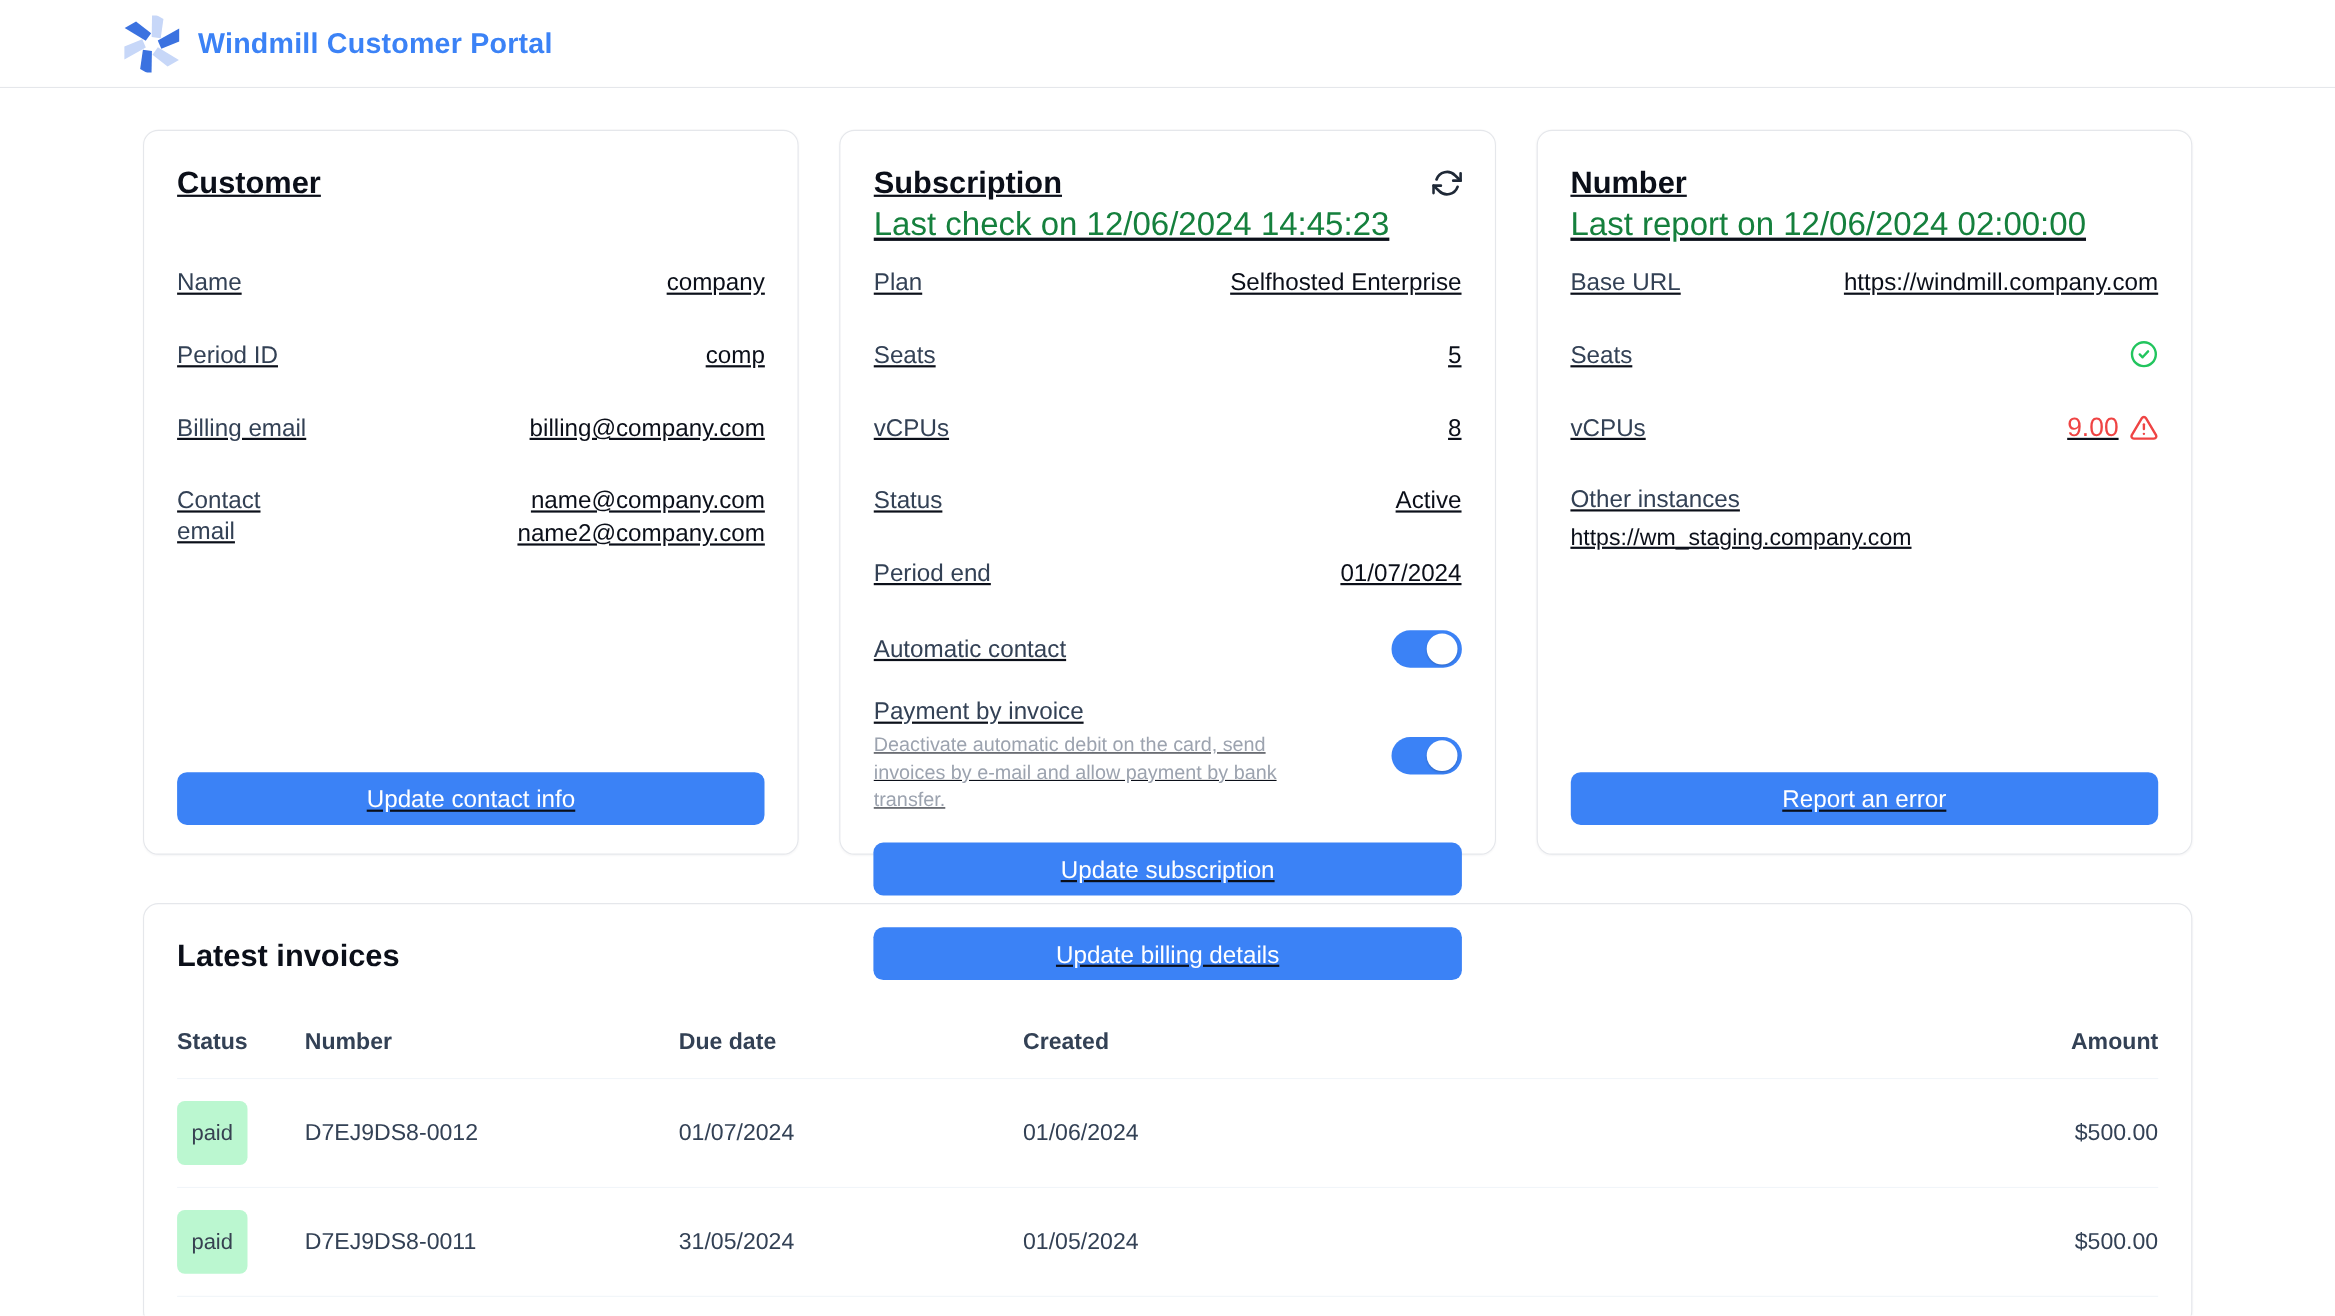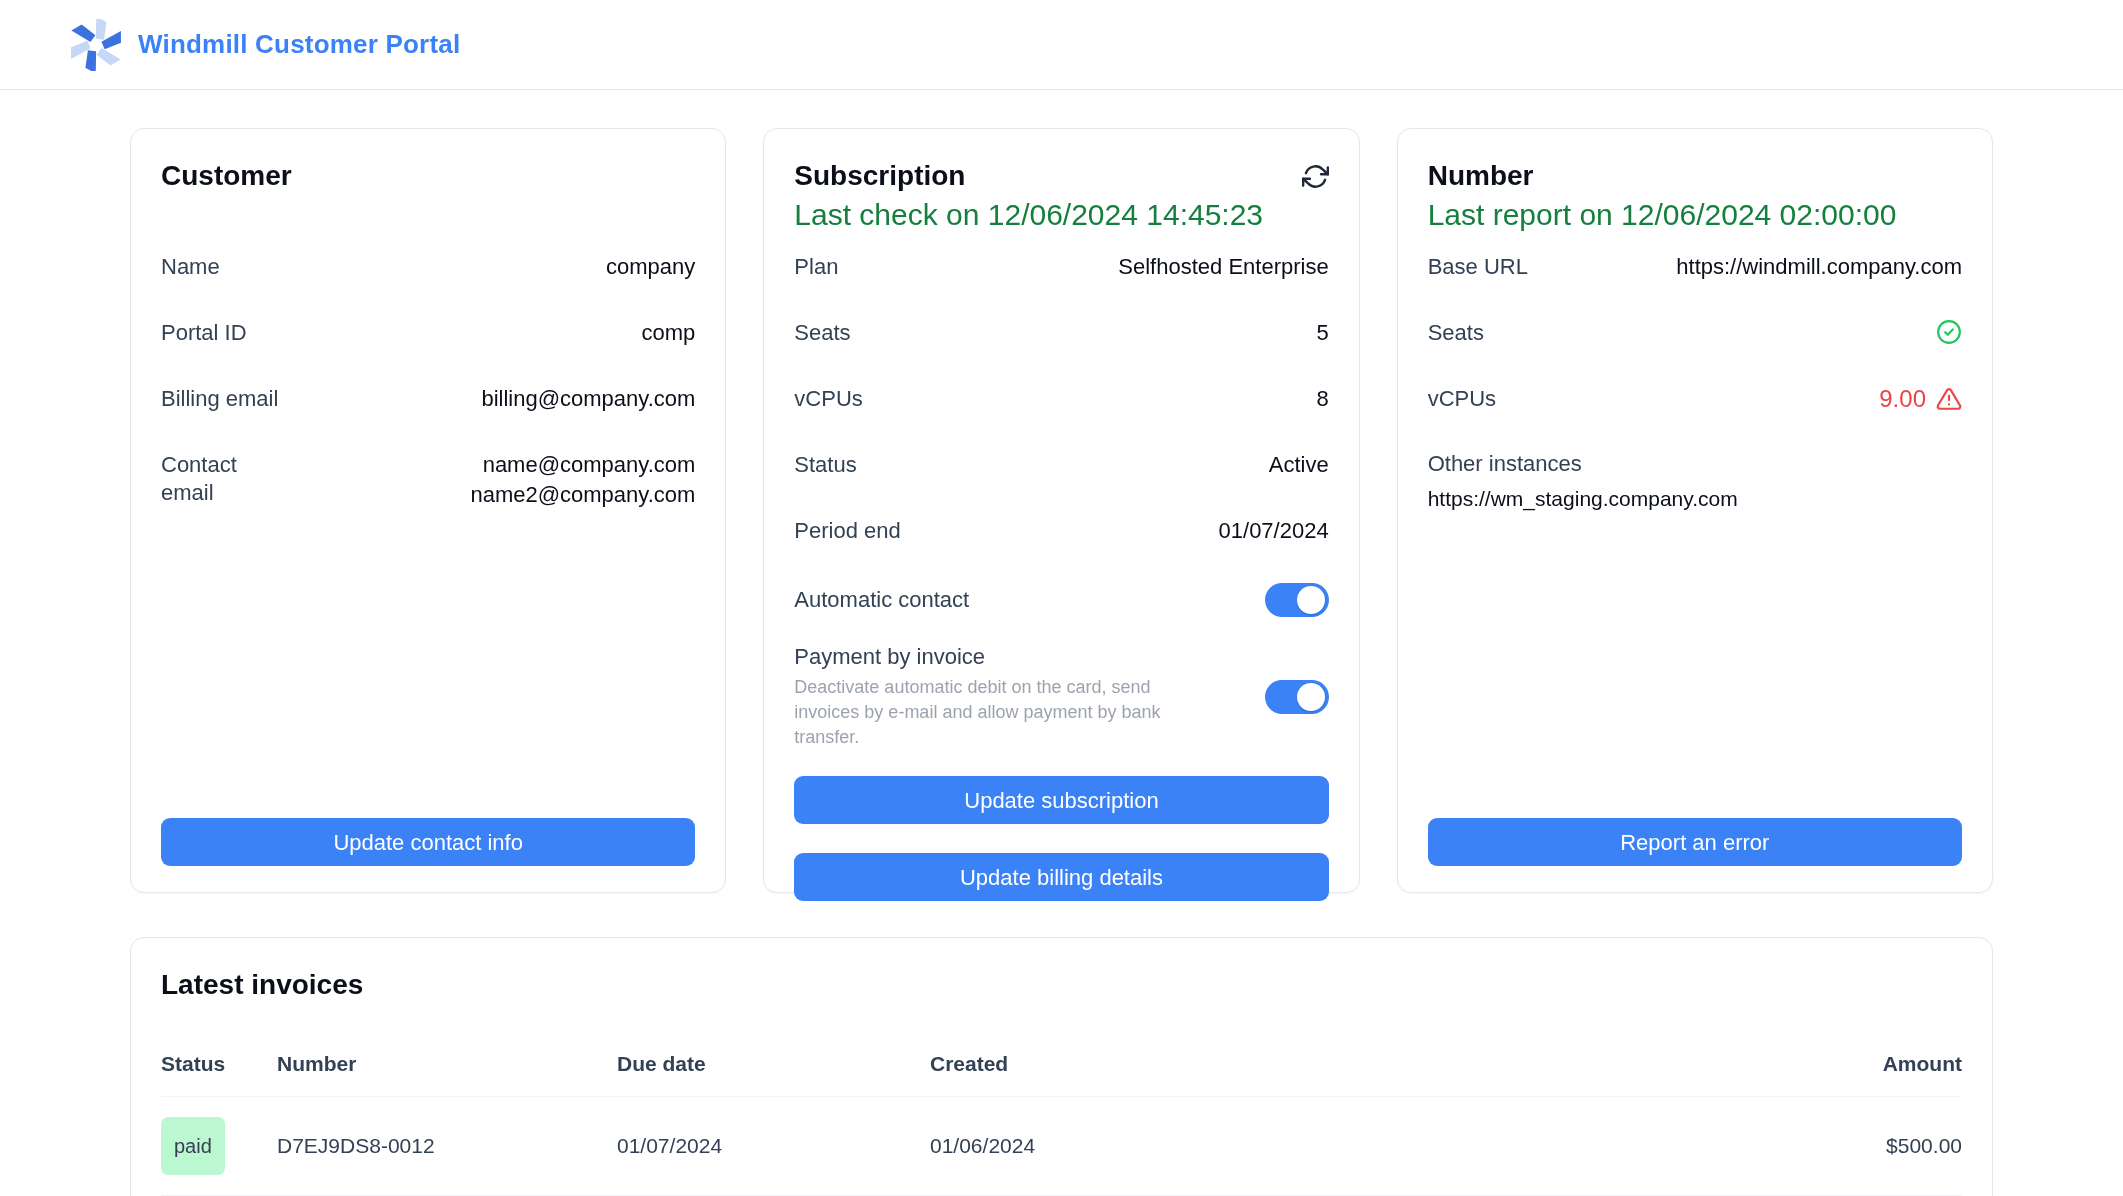--- a/index.html
+++ b/index.html
@@ -14,37 +14,37 @@
     --badge-bg:#bbf7d0;
   }
   *{box-sizing:border-box;}
   html,body{margin:0;padding:0;}
   body{
     width:2123px;height:1196px;overflow:hidden;background:#ffffff;
     font-family:"Liberation Sans", sans-serif;color:var(--value);
   }
   
   .topbar{
-    height:90px;display:flex;align-items:center;padding:0 70px;
+    height:80px;display:flex;align-items:center;padding:0 112px;
     border-bottom:1px solid var(--border);background:#fff;
   }
   .logo{width:52px;height:52px;flex:0 0 auto;}
   .topbar-title{
     margin-left:16px;font-size:26px;font-weight:700;color:var(--accent);
     letter-spacing:.2px;
   }
   
   .main{padding:38px 130px 0 130px;}
   .cards-row{display:flex;gap:37px;}
   .card{
     background:#fff;border:1px solid var(--border);border-radius:14px;
     box-shadow:0 1px 2px rgba(16,24,40,.04);
     padding:28px 30px 26px 30px;display:flex;flex-direction:column;
   }
-  .cards-row .card{flex:1 1 0;height:765px;}
+  .cards-row .card{flex:1 1 0;height:659px;text-decoration:underline;}
   .card-head{height:96px;flex:0 0 auto;}
   .card-title{font-size:28px;font-weight:700;color:#0b0f19;line-height:38px;}
   .card-title-row{display:flex;align-items:flex-start;justify-content:space-between;}
   .card-subtitle{font-size:30px;color:#15803d;margin-top:6px;line-height:28px;}
   
   .kv{display:flex;justify-content:space-between;align-items:flex-start;margin-bottom:38px;}
   .kv .label{font-size:22px;color:var(--label);line-height:28px;}
   .kv .value{font-size:22px;color:var(--value);text-align:right;line-height:28px;}
   .label-narrow{max-width:92px;}
   .stack{display:flex;flex-direction:column;gap:2px;}
@@ -115,21 +115,21 @@
     <section class="card">
       <div class="card-head">
         <div class="card-title">Customer</div>
       </div>
 
       <div class="kv">
         <span class="label">Name</span>
         <span class="value">company</span>
       </div>
       <div class="kv">
-        <span class="label">Portal ID</span>
+        <span class="label">Period ID</span>
         <span class="value">comp</span>
       </div>
       <div class="kv">
         <span class="label">Billing email</span>
         <span class="value">billing@company.com</span>
       </div>
       <div class="kv">
         <span class="label label-narrow">Contact email</span>
         <span class="value stack">
           <span>name@company.com</span>

